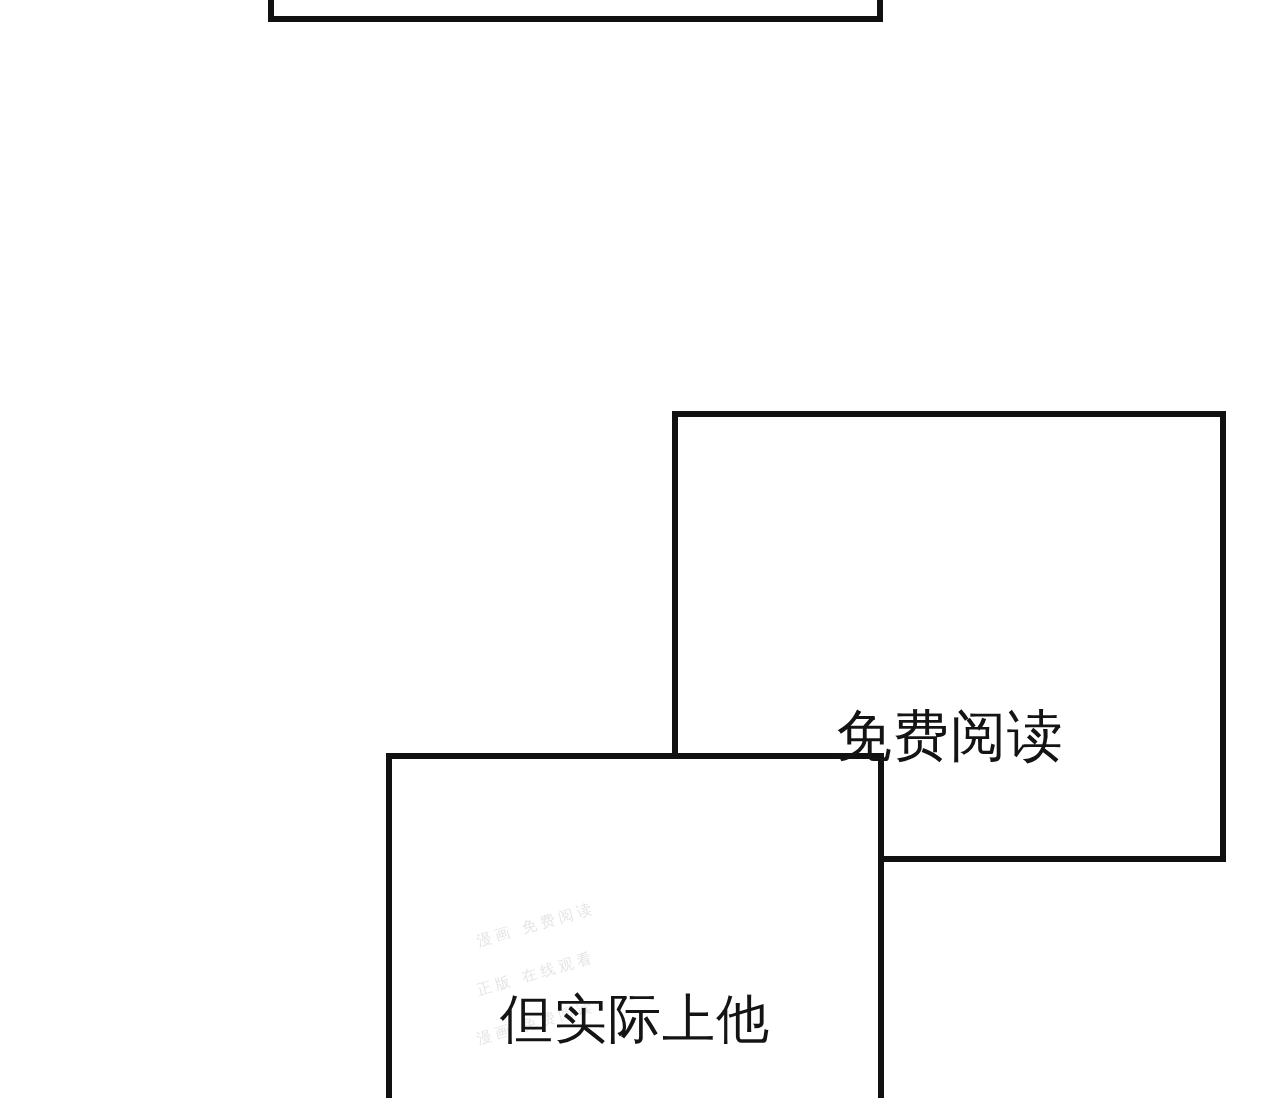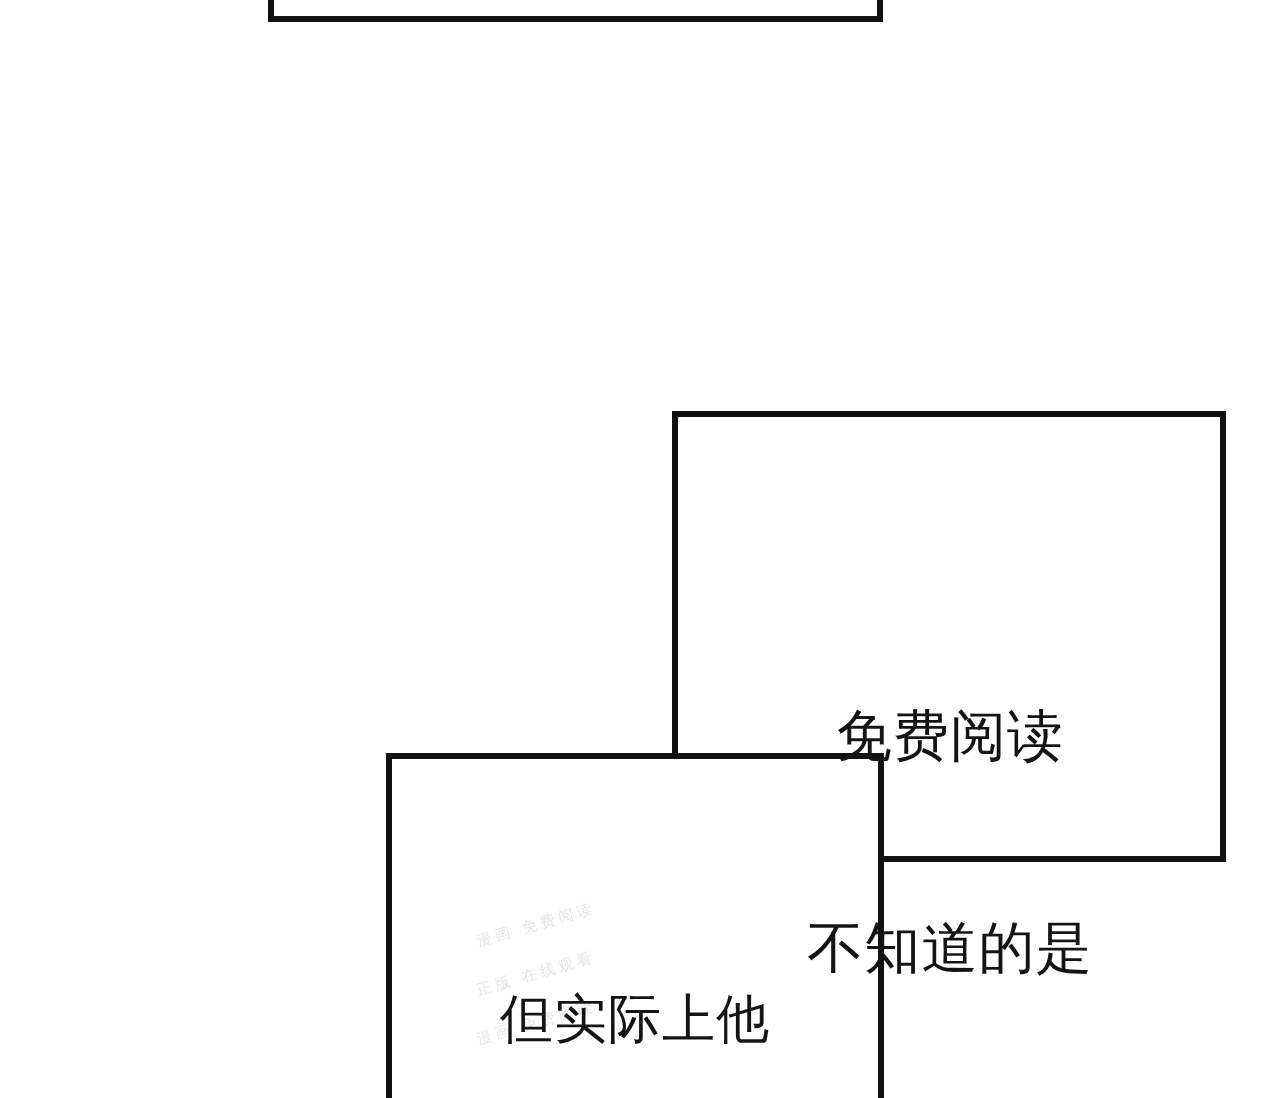--- a/index.html
+++ b/index.html
@@ -129,21 +129,20 @@
   <div class="panel" id="panel-lower"></div>
 
   <div id="watermark">
     <span class="wm-row">漫画 免费阅读</span>
     <span class="wm-row">正版 在线观看</span>
     <span class="wm-row">漫画 免费阅读</span>
   </div>
 
   <div class="dialogue" id="text-upper">
     <span class="line">免费阅读</span>
-    <span class="line">不知道的是</span>
   </div>
 
   <div class="dialogue" id="text-lower">
     <span class="line">但实际上他</span>
     
     
   </div>
 
 </div>
 

